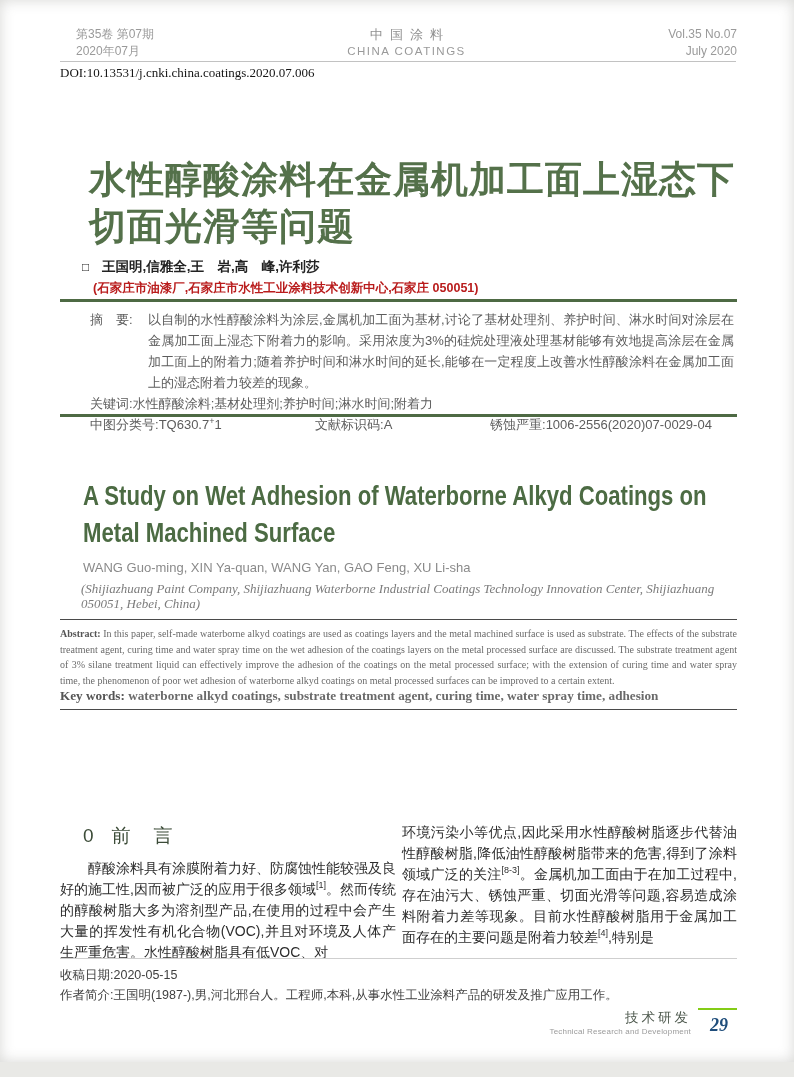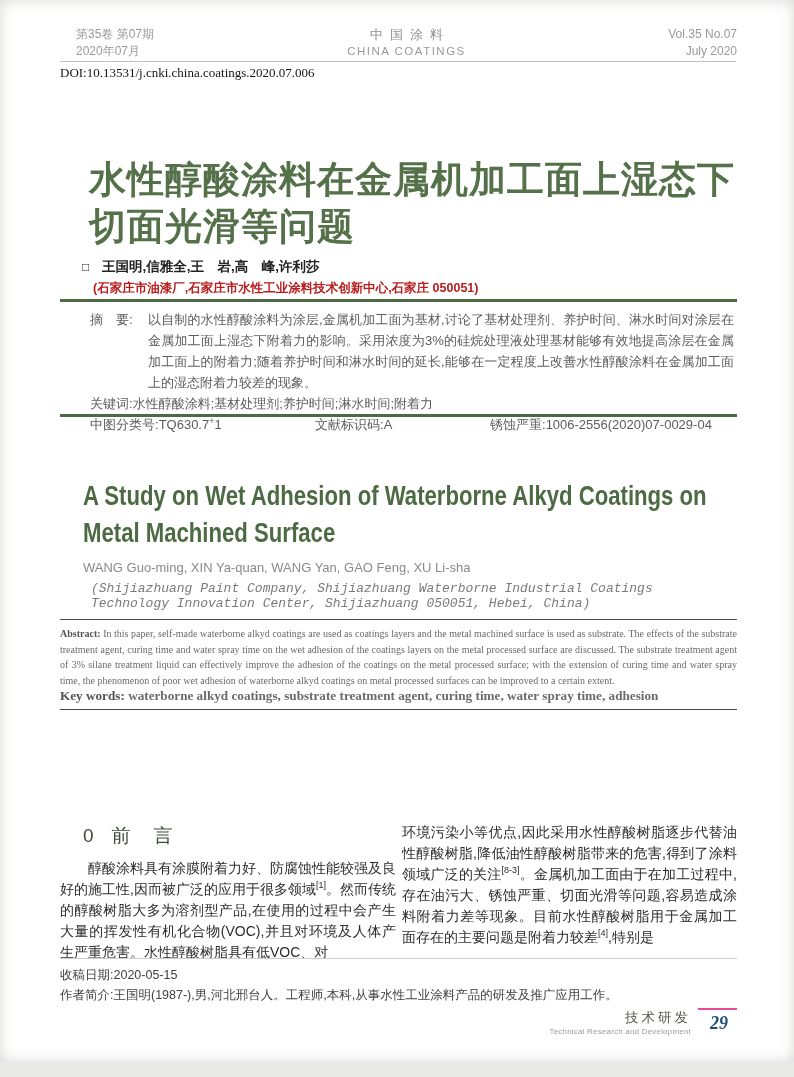--- a/index.html
+++ b/index.html
@@ -51,21 +51,21 @@
   .clc-item{width:225px;}
   .doc-item{width:175px;}
   .aid-item{flex:1;}
   sup{font-size:9px;line-height:0;}
   
   .en-block{position:absolute;top:478px;left:60px;right:57px;}
   .en-title{margin:0 0 0 23px;font-size:27px;line-height:37px;font-weight:bold;
     color:#4c6b43;}
   .en-title div{white-space:nowrap;transform:scaleX(0.82);transform-origin:left center;}
   .en-authors{margin:9px 0 0 23px;font-size:13px;line-height:14px;color:#8a8a8a;}
-  .en-affil{margin:6px 0 0 31px;font-family:Liberation Mono, monospace;
+  .en-affil{margin:6px 0 0 21px;font-family:Liberation Serif, serif;
     font-style:italic;font-size:13px;line-height:15px;color:#7b7b7b;}
   .thin-rule{height:1px;background:#4a4a4a;margin-top:8px;}
   .en-abstract{margin:6px 0 0 0;font-family:"Liberation Serif",serif;
     font-size:10px;line-height:15.6px;color:#6a6a6a;text-align:justify;}
   .en-abstract b,.en-keywords b{color:#555;}
   .en-keywords{margin:0;font-family:"Liberation Serif",serif;
     font-size:13.2px;line-height:15.6px;color:#6a6a6a;font-weight:bold;}
   .rule-after-kw{margin-top:5px;}
   
   .body-cols{position:absolute;top:822px;left:60px;right:57px;display:flex;gap:6px;}
@@ -78,21 +78,21 @@
   .indent{text-indent:2em;}
   
   .footnotes{position:absolute;top:958px;left:60px;right:57px;
     font-size:12.5px;line-height:20px;color:#3f3f3f;}
   .fn-rule{height:1px;background:#cfcfcf;margin-bottom:6px;}
   
   .page-footer{position:absolute;right:57px;bottom:25px;display:flex;align-items:flex-end;}
   .pf-text{text-align:right;margin-right:7px;padding-bottom:1px;}
   .pf-cn{font-size:13.5px;letter-spacing:3px;color:#4f5a4f;}
   .pf-en{font-size:8px;color:#9b9b9b;letter-spacing:0.2px;}
-  .pf-pagebox{border-top:2px solid #ec4899;display:flex;align-items:flex-start;
+  .pf-pagebox{border-top:2px solid #84cc16;display:flex;align-items:center;
     height:27px;background:#fff;}
   .pf-bar{width:5px;background:#1e4d7b;}
   .pf-num{font-family:"Liberation Serif",serif;font-style:italic;font-weight:bold;
     font-size:18px;color:#1e4d7b;padding:3px 9px 0 7px;}
 </style>
 </head>
 <body>
 
 <div class="page">
 

